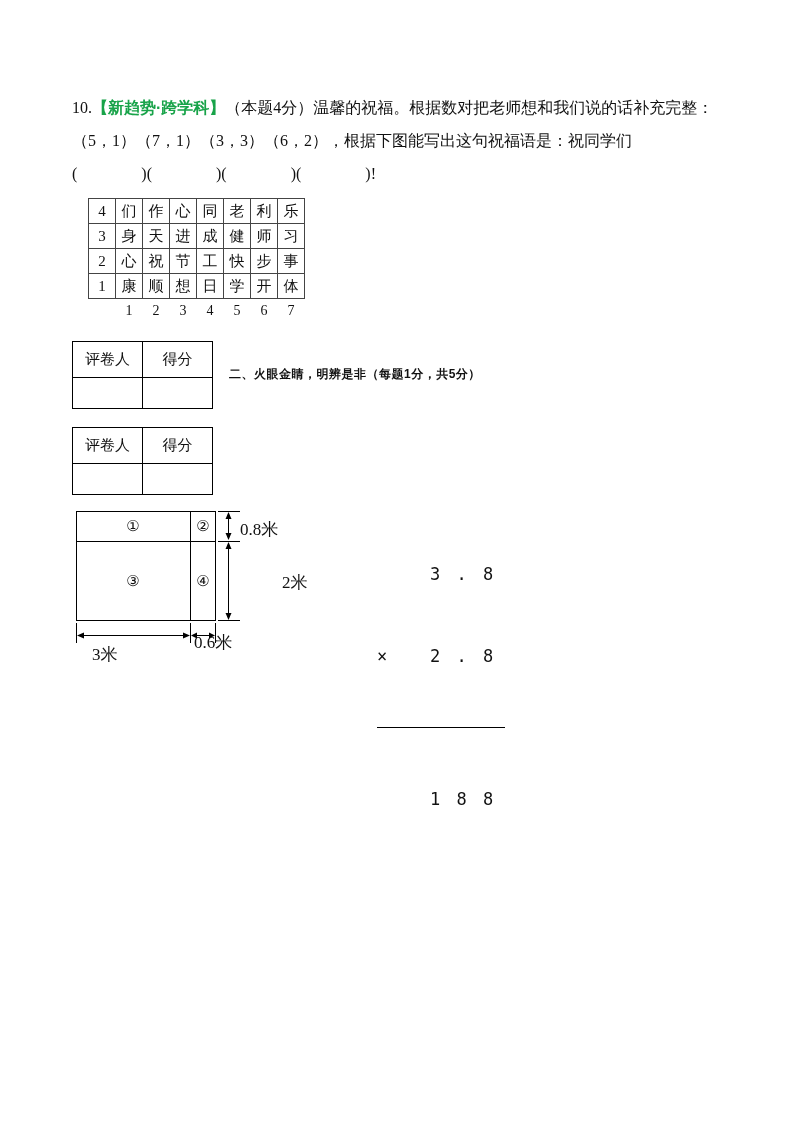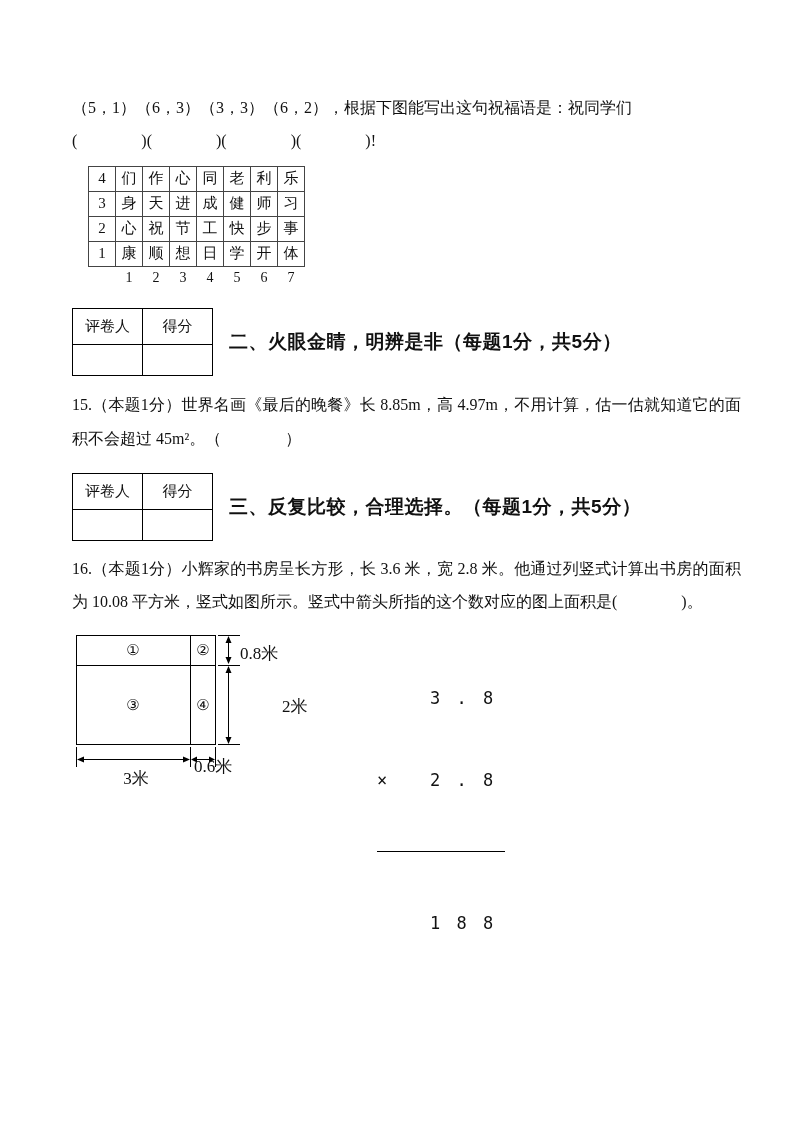--- a/index.html
+++ b/index.html
@@ -25,21 +25,21 @@
   
   .score-row { display:flex; align-items:center; margin:18px 0 12px; }
   table.score-table { border-collapse:collapse; }
   table.score-table td {
     border:1px solid #000; width:70px; height:27px; padding:8px;
     text-align:center; vertical-align:middle; font-size:15px;
   }
   table.score-table tr.blank td { height:31px; }
   .section-title {
     font-family:"Liberation Sans","DejaVu Sans",sans-serif;
-    font-weight:bold; font-size:19px; margin-left:16px; letter-spacing:0.5px;
+    font-weight:bold; font-size:12px; margin-left:16px; letter-spacing:0.5px;
   }
 
   p.tf { line-height:2.1; }
 
   
   .figure-row { display:flex; align-items:flex-start; margin:12px 0 2px 2px; }
   .room-fig { position:relative; width:235px; height:160px; flex:none; }
   .room-fig .abs { position:absolute; }
   .room-rect { left:2px; top:4px; width:140px; height:110px; border:1.6px solid #000; }
   .room-hdiv { left:2px; top:34px; width:140px; height:0; border-top:1.6px solid #000; }
@@ -60,21 +60,24 @@
     line-height:1.6; margin-left:68px; margin-top:0; width:max-content;
   }
   .mrule { border-top:1.5px solid #000; width:128px; margin:3px 0; }
 </style>
 </head>
 <body>
 
 <div class="page">
 
   <section>
-    <p class="qline">（5，1）（6，3）（3，3）（6，2），根据下图能写出这句祝福语是：祝同学们</p>
+    <p class="qline">
+      <span>10.</span><span class="green-tag">【新趋势·跨学科】</span><span>（本题4分）温馨的祝福。根据数对把老师想和我们说的话补充完整：</span>
+    </p>
+    <p class="qline">（5，1）（7，1）（3，3）（6，2），根据下图能写出这句祝福语是：祝同学们</p>
     <p class="qline">(　　　　)(　　　　)(　　　　)(　　　　)!</p>
 
     <table class="char-grid">
       <tbody>
           <tr>
         <td>4</td>
         <td>们</td>
         <td>作</td>
         <td>心</td>
         <td>同</td>
@@ -135,39 +138,36 @@
       </tr>
       <tr class="blank">
         <td></td>
         <td></td>
       </tr>
     </tbody>
       </table>
     <h2 class="section-title">二、火眼金睛，明辨是非（每题1分，共5分）</h2>
   </div>
 
-  <p class="qline tf">15.（本题1分）世界名画《最后的晚餐》长 8.85m，高 4.97m，不用计算，估一估就知道它的面积不会超过 45m²。（　　　　）</p>
 
   <div class="score-row">
     <table class="score-table">
       <tbody>
           <tr>
         <td>评卷人</td>
         <td>得分</td>
       </tr>
       <tr class="blank">
         <td></td>
         <td></td>
       </tr>
     </tbody>
       </table>
-    <h2 class="section-title">三、反复比较，合理选择。（每题1分，共5分）</h2>
   </div>
 
-  <p class="qline">16.（本题1分）小辉家的书房呈长方形，长 3.6 米，宽 2.8 米。他通过列竖式计算出书房的面积为 10.08 平方米，竖式如图所示。竖式中箭头所指的这个数对应的图上面积是(　　　　)。</p>
 
   <div class="figure-row">
 
     <div class="room-fig">
       <div class="abs room-rect"></div>
       <div class="abs room-hdiv"></div>
       <div class="abs room-vdiv"></div>
       <span class="abs reg reg1">①</span>
       <span class="abs reg reg2">②</span>
       <span class="abs reg reg3">③</span>
@@ -199,21 +199,21 @@
         <line x1="1" y1="4.5" x2="112" y2="4.5" stroke="#000" stroke-width="1"></line>
         <polygon points="0,4.5 7,1.5 7,7.5" fill="#000"></polygon>
         <polygon points="113,4.5 106,1.5 106,7.5" fill="#000"></polygon>
       </svg>
       <svg class="abs" style="left:117px; top:124px;" width="24" height="9">
         <line x1="1" y1="4.5" x2="23" y2="4.5" stroke="#000" stroke-width="1"></line>
         <polygon points="0,4.5 6,1.5 6,7.5" fill="#000"></polygon>
         <polygon points="24,4.5 18,1.5 18,7.5" fill="#000"></polygon>
       </svg>
 
-      <span class="abs dim-label" style="left:5px; top:136px; width:114px; text-align:center;">3米</span>
+      <span class="abs dim-label" style="left:18px; top:136px; width:114px; text-align:left;">3米</span>
       <span class="abs dim-label" style="left:113px; top:124px; width:52px; text-align:center;">0.6米</span>
     </div>
 
     <div class="mult">
       <div>    3 . 8</div>
       <div>×   2 . 8</div>
       <div class="mrule"></div>
       <div>    1 8 8</div>
       
       

